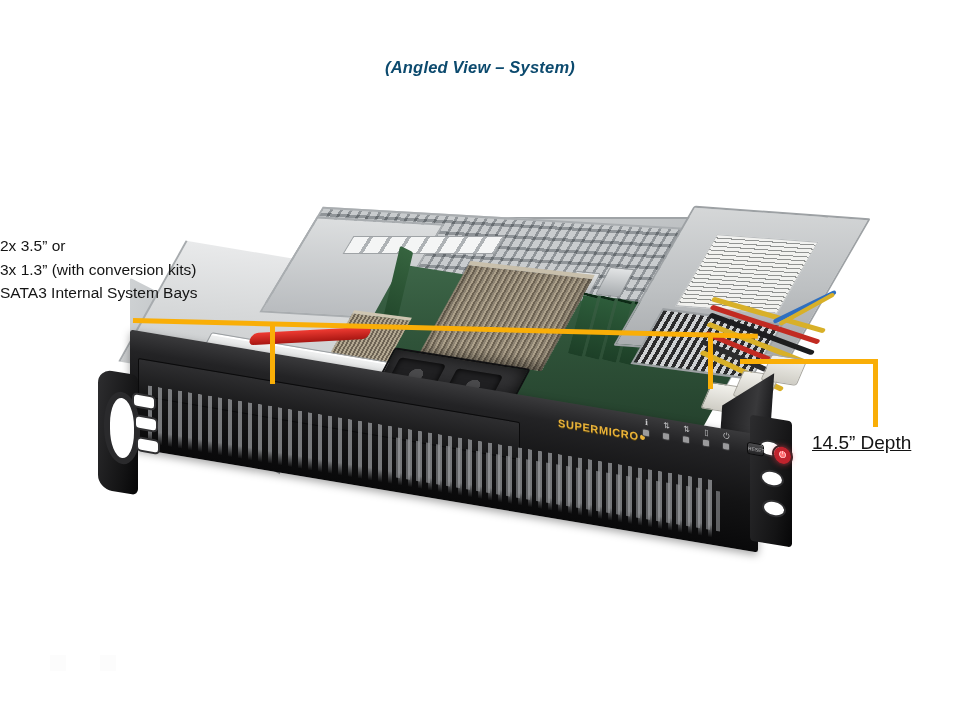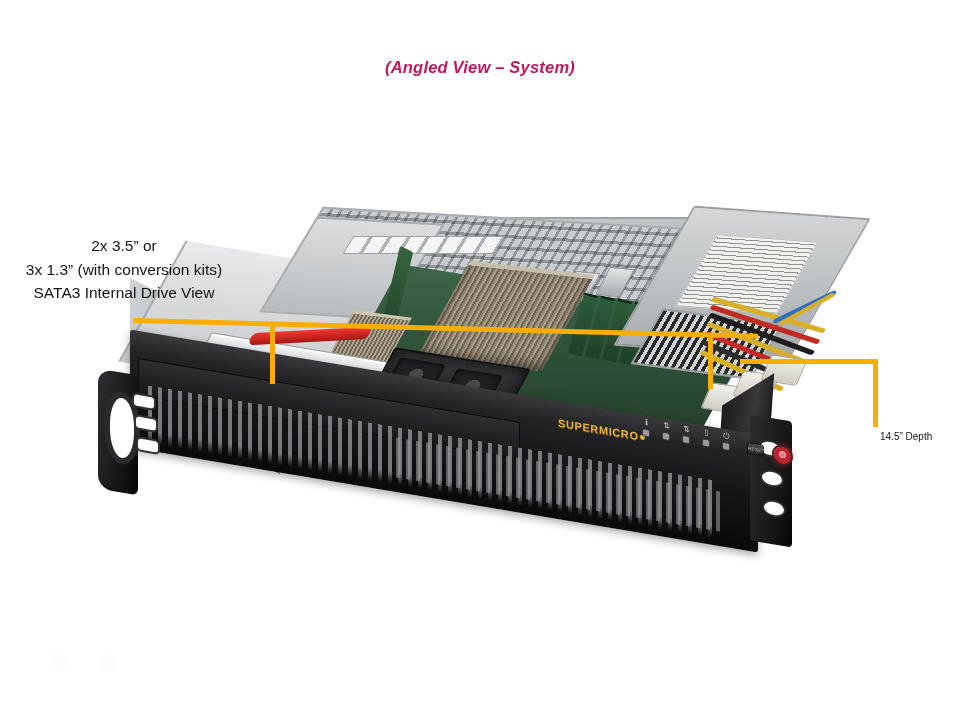--- a/index.html
+++ b/index.html
@@ -4,28 +4,28 @@
 <title>Angled View – System</title>
 <style>
   html,body{margin:0;padding:0;background:#ffffff;}
   body{width:960px;height:720px;position:relative;overflow:hidden;
        font-family:"Liberation Sans","DejaVu Sans",sans-serif;color:#111;}
 
   .stage{position:absolute;left:0;top:0;width:960px;height:720px;}
 
   
   .caption{position:absolute;left:0;top:58px;width:960px;text-align:center;
-           font-style:italic;font-size:16.5px;font-weight:600;color:#be185d;
+           font-style:italic;font-size:16.5px;font-weight:600;color:#0c4a6e;
            letter-spacing:.2px;}
 
   
   .anno{position:absolute;font-size:15.5px;color:#141414;white-space:nowrap;line-height:1.52;}
-  .anno-left{left:0;top:234px;width:248px;text-align:center;}
+  .anno-left{left:0;top:234px;width:248px;}
   .anno-left div{display:block;}
-  .anno-right{left:880px;top:429px;font-size:10px;}
+  .anno-right{left:812px;top:429px;font-size:19px;text-decoration:underline;}
 
   
   .lead{position:absolute;background:#F9AE07;}
   .lead-rot{transform-origin:0 50%;}
 
   
   .photo{position:absolute;left:90px;top:196px;width:810px;height:330px;}
 
   .p-abs{position:absolute;}
 
@@ -379,21 +379,21 @@
 
   <div class="lead" style="left:708px;top:333px;width:5px;height:56px;"></div>
 
   <div class="lead" style="left:740px;top:359px;width:138px;height:5px;"></div>
 
   <div class="lead" style="left:873px;top:359px;width:5px;height:68px;"></div>
 
   <div class="anno anno-left">
     <div>2x 3.5” or</div>
     <div>3x 1.3” (with conversion kits)</div>
-    <div>SATA3 Internal  Drive View</div>
+    <div>SATA3 Internal  System Bays</div>
   </div>
 
   <div class="anno anno-right">14.5” Depth</div>
 
   <div class="faint" style="left:50px;top:655px;width:16px;height:16px;"></div>
   <div class="faint" style="left:100px;top:655px;width:16px;height:16px;"></div>
 
 </div>
 
 </body></html>

